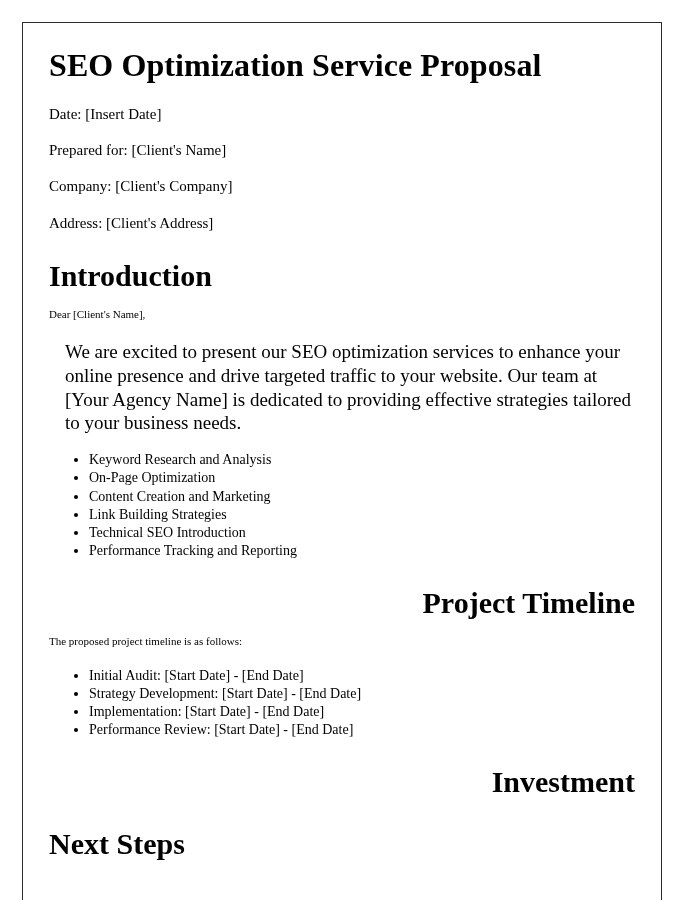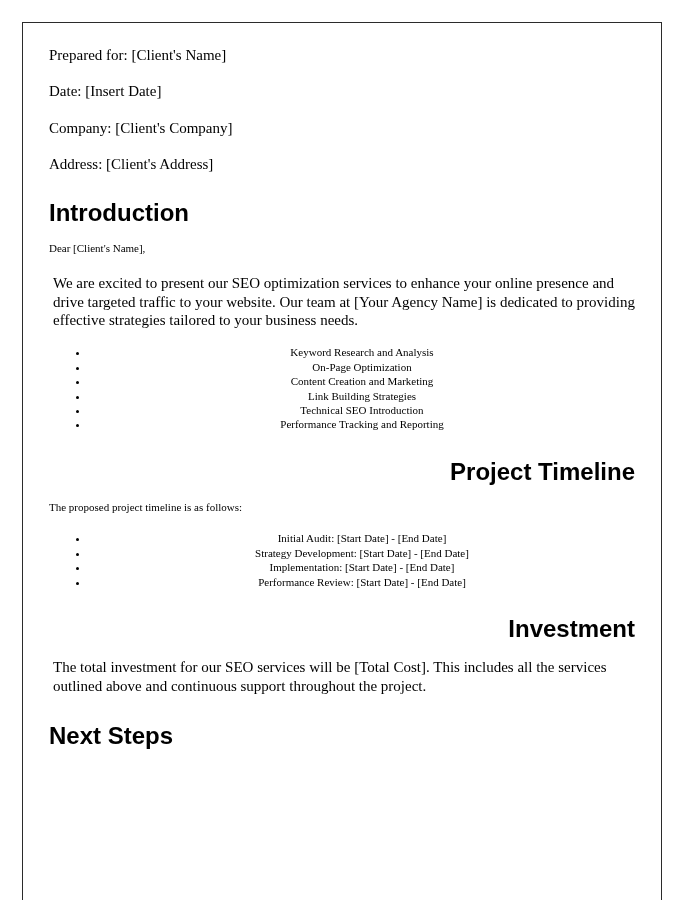--- a/index.html
+++ b/index.html
@@ -35,73 +35,73 @@
   h1.doc-title {
     font-family: "Liberation Serif", "DejaVu Serif", serif;
     font-size: 32px;
     font-weight: bold;
     line-height: 1.15;
     margin: 0 0 22px 0;
     letter-spacing: 0.1px;
   }
 
   h2.section-heading {
-    font-family: Liberation Sans, sans-serif;
-    font-size: 24px;
+    font-family: Liberation Serif, serif;
+    font-size: 30px;
     font-weight: bold;
     line-height: 1.2;
     margin: 26px 0 14px 0;
   }
 
   p.meta-line {
     font-size: 15px;
     line-height: 1.15;
     margin: 0 0 19px 0;
   }
 
   p.body-text {
-    font-size: 15px;
+    font-size: 19px;
     line-height: 1.26;
-    margin: 0 0 16px 4px;
+    margin: 0 0 16px 16px;
     text-align: left;
   }
 
   p.lead-line {
     font-size: 11px;
     line-height: 1.26;
     margin: 0 0 18px 0;
   }
 
   ul.bullet-list {
     margin: 0 0 6px 0;
     padding-left: 40px;
     list-style-type: disc;
   }
 
   ul.bullet-list li {
-    font-size: 11px;
+    font-size: 14px;
     line-height: 1.22;
     margin: 0 0 1px 0;
-    text-align: center;
   }
   .services-heading { margin-top: 24px; margin-bottom: 16px; }
   .timeline-heading { margin-top: 22px; margin-bottom: 16px; text-align: right; }
   .investment-heading { margin-top: 22px; margin-bottom: 16px; text-align: right; }
   .nextsteps-heading { margin-top: 24px; margin-bottom: 10px; }
   .intro-heading { margin-top: 20px; margin-bottom: 16px; }
 </style>
 </head>
 <body>
 
 <div class="page">
   <div class="page-inner">
 
+    <h1 class="doc-title">SEO Optimization Service Proposal</h1>
 
+    <p class="meta-line">Date: [Insert Date]</p>
     <p class="meta-line">Prepared for: [Client's Name]</p>
-    <p class="meta-line">Date: [Insert Date]</p>
     <p class="meta-line">Company: [Client's Company]</p>
     <p class="meta-line">Address: [Client's Address]</p>
 
     <h2 class="section-heading intro-heading">Introduction</h2>
 
     <p class="lead-line">Dear [Client's Name],</p>
 
     <p class="body-text">We are excited to present our SEO optimization services to enhance your online presence and drive targeted traffic to your website. Our team at [Your Agency Name] is dedicated to providing effective strategies tailored to your business needs.</p>
 
 
@@ -120,18 +120,17 @@
 
     <ul class="bullet-list">
       <li>Initial Audit: [Start Date] - [End Date]</li>
       <li>Strategy Development: [Start Date] - [End Date]</li>
       <li>Implementation: [Start Date] - [End Date]</li>
       <li>Performance Review: [Start Date] - [End Date]</li>
     </ul>
 
     <h2 class="section-heading investment-heading">Investment</h2>
 
-    <p class="body-text">The total investment for our SEO services will be [Total Cost]. This includes all the services outlined above and continuous support throughout the project.</p>
 
     <h2 class="section-heading nextsteps-heading">Next Steps</h2>
 
   </div>
 </div>
 
 </body></html>

